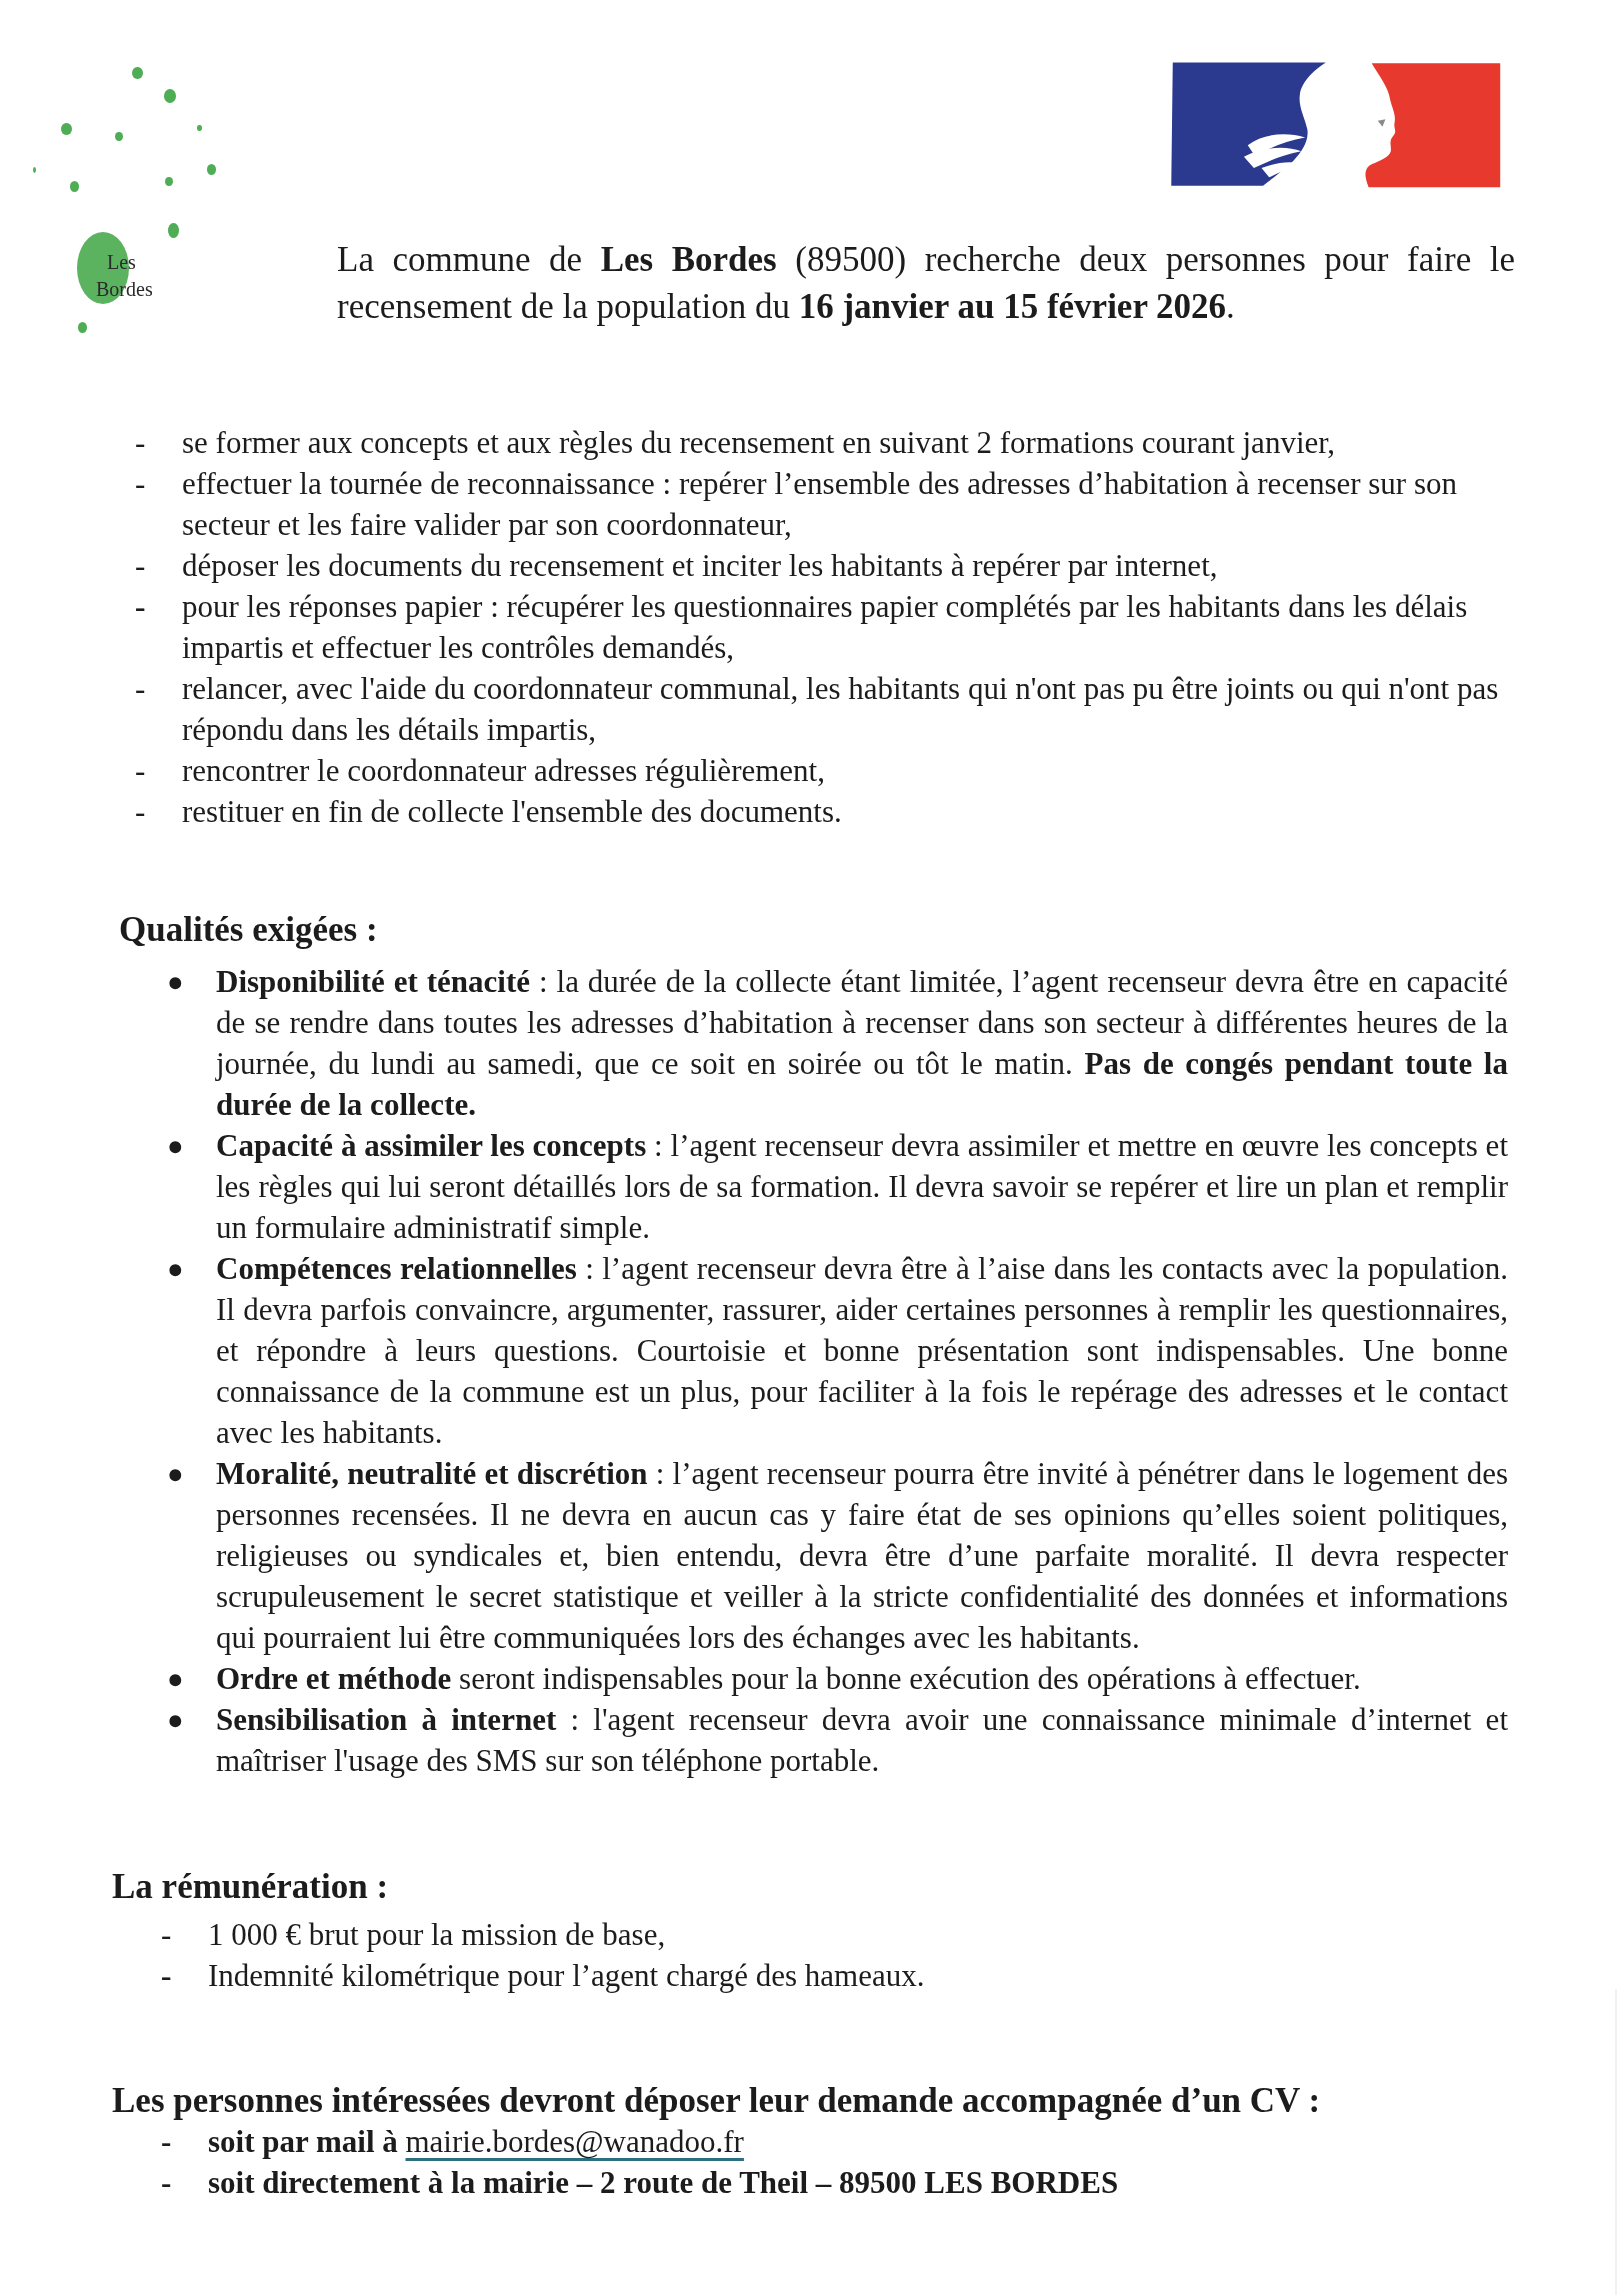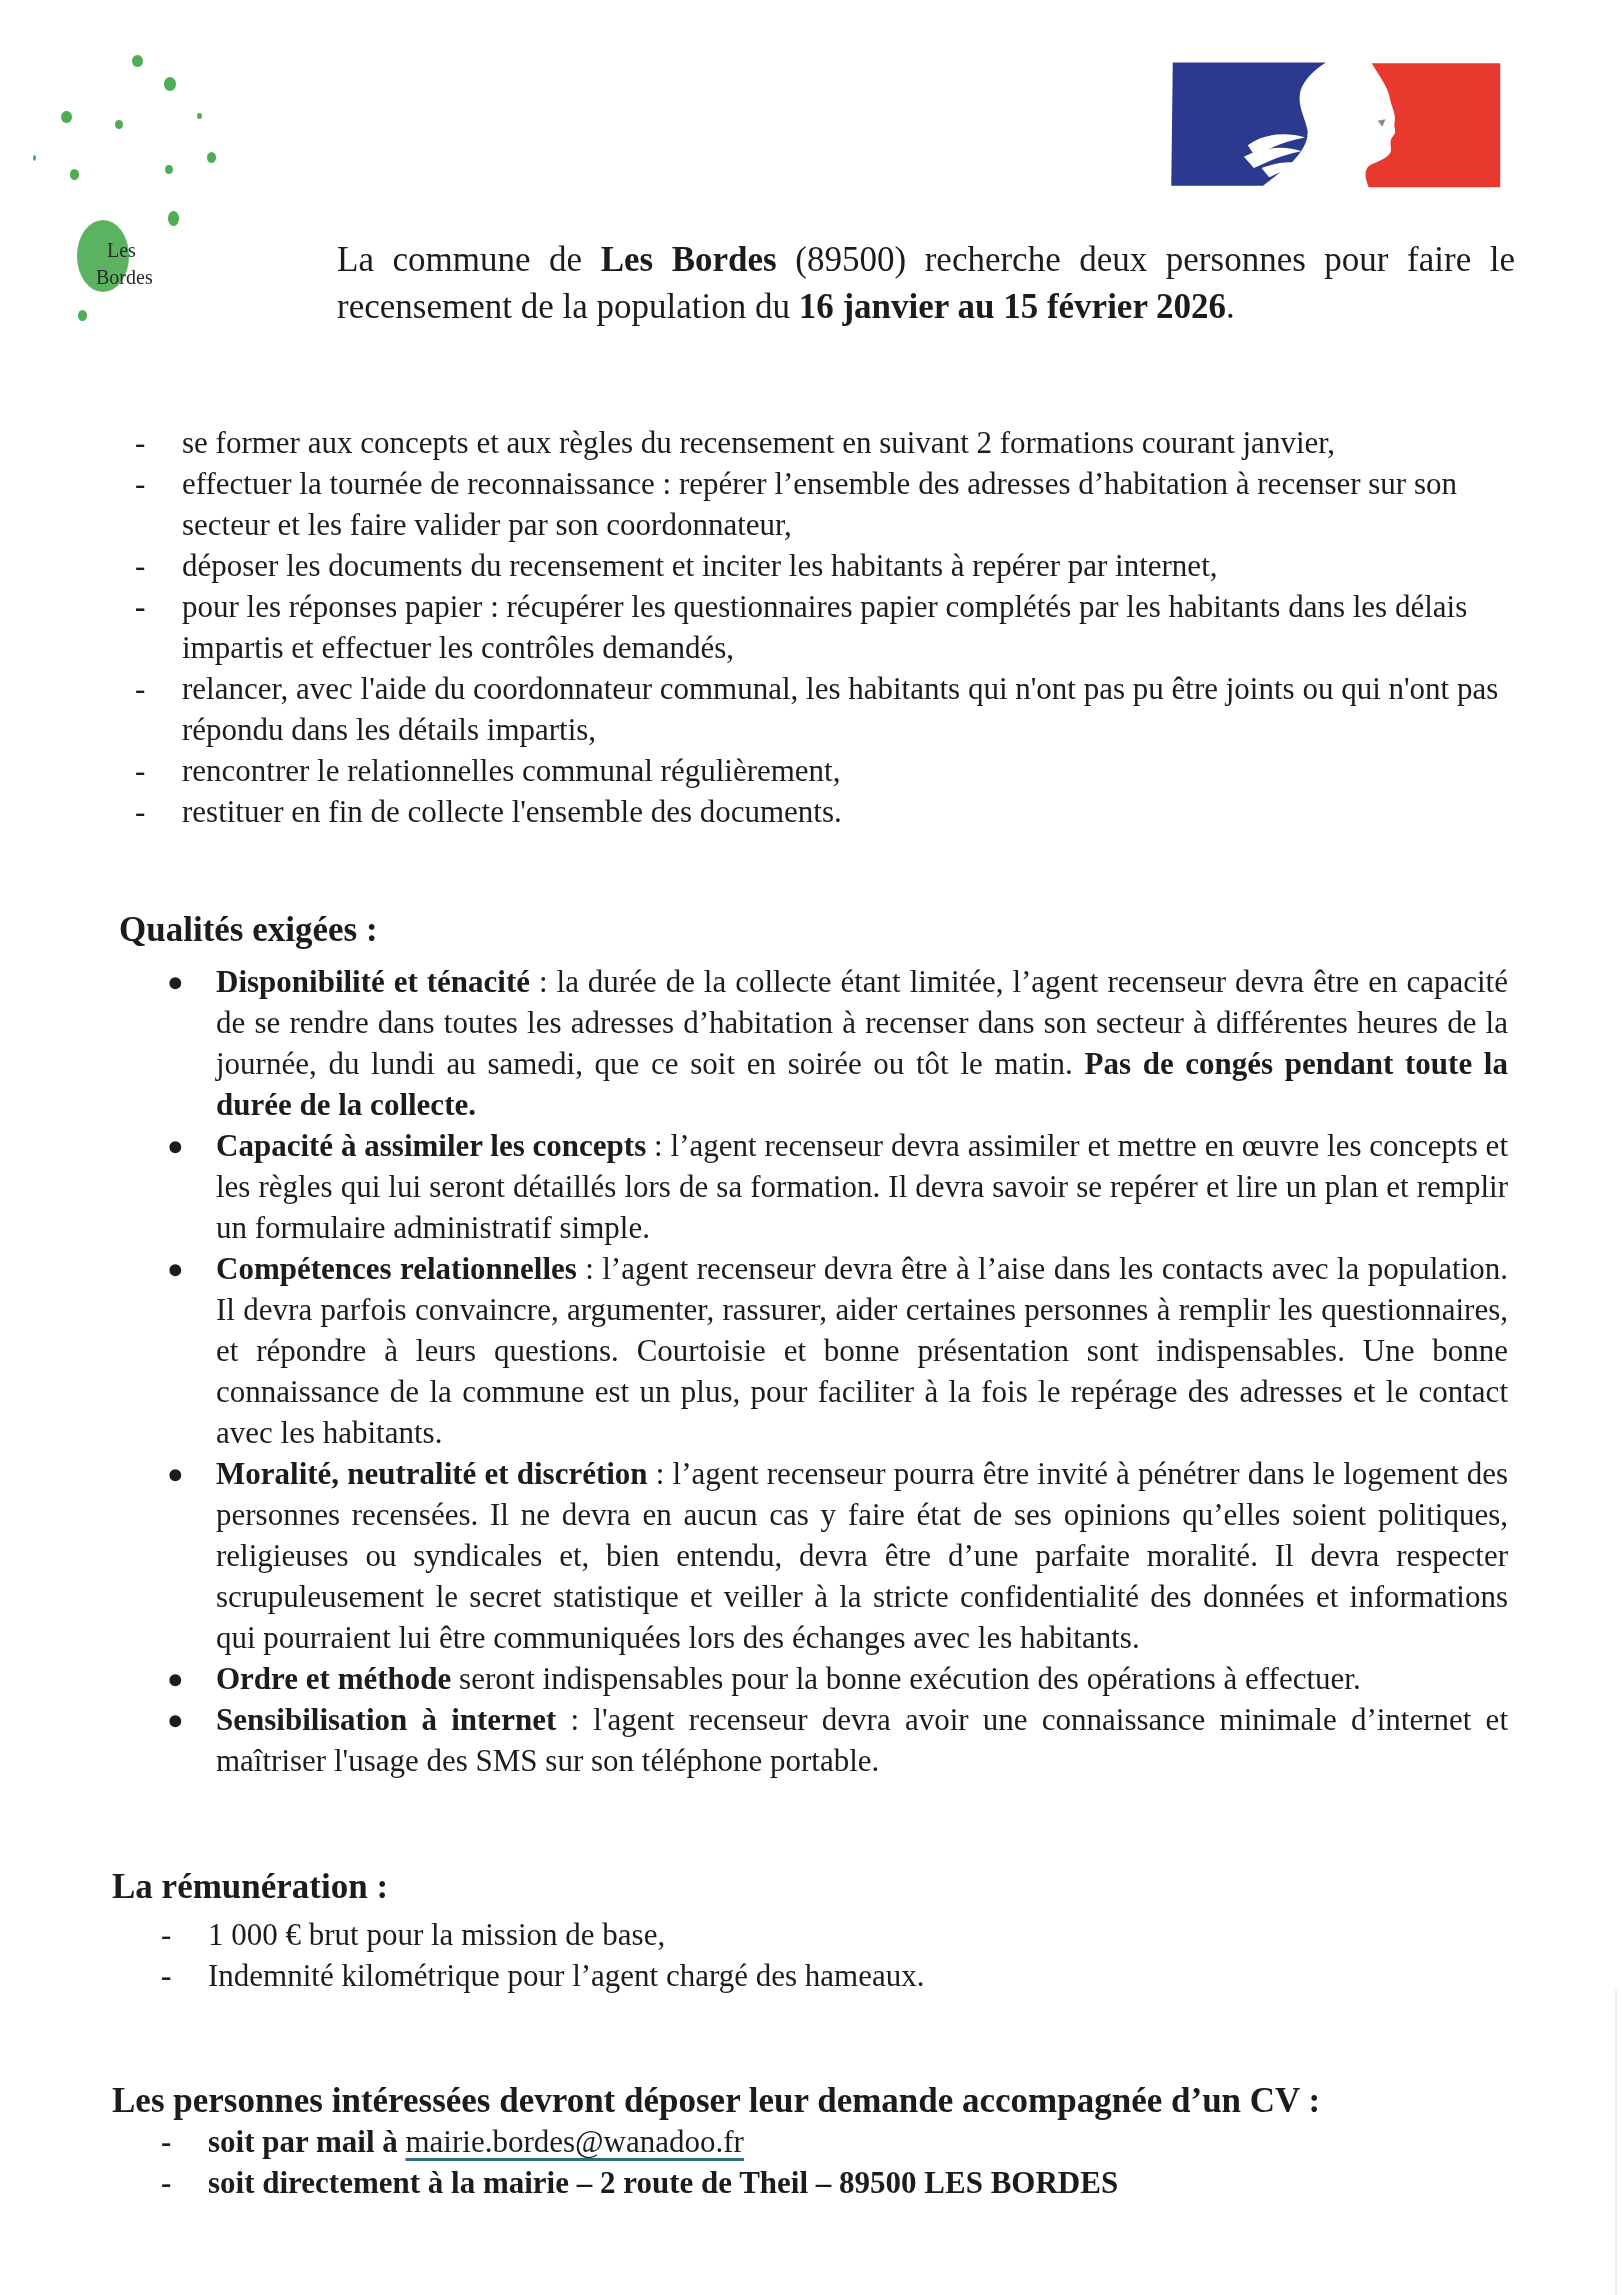--- a/index.html
+++ b/index.html
@@ -17,21 +17,21 @@
     }
     .page {
       position: absolute;
       left: 0; top: 0;
       width: 1623px; height: 2295px;
       background: #ffffff;
     }
     
     .logo {
       position: absolute;
-      left: 0; top: 0;
+      left: 0; top: 12px;
       width: 321px; height: 337px;
     }
     .dot {
       position: absolute;
       border-radius: 50%;
       background: #4fae55;
     }
     .logo-circle {
       position: absolute;
       left: 77px; top: 220px;
@@ -158,21 +158,21 @@
     <span>La commune de </span><span class="b">Les Bordes</span><span> (89500) recherche deux personnes pour faire le recensement de la population du </span><span class="b">16 janvier au 15 février 2026</span><span>.</span>
   </p>
 
   <ul class="list dash-list" style="left:182px;top:422px;width:1335px;">
     <li><span class="dash-marker">-</span><span>se former aux concepts et aux règles du recensement en suivant 2 formations courant janvier,</span></li>
     <li><span class="dash-marker">-</span><span>effectuer la tournée de reconnaissance : repérer l’ensemble des adresses d’habitation à recenser sur son secteur et les faire valider par son coordonnateur,</span></li>
     <li><span class="dash-marker">-</span><span>déposer les documents du recensement et inciter les habitants à repérer par internet,</span></li>
     <li><span class="dash-marker">-</span></li>
     <li><span class="dash-marker">-</span><span>pour les réponses papier : récupérer les questionnaires papier complétés par les habitants dans les délais impartis et effectuer les contrôles demandés,</span></li>
     <li><span class="dash-marker">-</span><span>relancer, avec l'aide du coordonnateur communal, les habitants qui n'ont pas pu être joints ou qui n'ont pas répondu dans les détails impartis,</span></li>
-    <li><span class="dash-marker">-</span><span>rencontrer le relationnelles communal régulièrement,</span></li>
+    <li><span class="dash-marker">-</span><span>rencontrer le coordonnateur adresses régulièrement,</span></li>
     <li><span class="dash-marker">-</span><span>restituer en fin de collecte l'ensemble des documents.</span></li>
   </ul>
 
   <h2 class="section-heading" style="left:119px;top:912px;margin:0;">Qualités exigées :</h2>
   <ul class="list qual" style="left:216px;top:961px;width:1292px;">
     <li><span class="bullet-marker">●</span><span class="b">Disponibilité et ténacité</span><span> : la durée de la collecte étant limitée, l’agent recenseur devra être en capacité de se rendre dans toutes les adresses d’habitation à recenser dans son secteur à différentes heures de la journée, du lundi au samedi, que ce soit en soirée ou tôt le matin. </span><span class="b">Pas de congés pendant toute la durée de la collecte.</span></li>
     <li><span class="bullet-marker">●</span><span class="b">Capacité à assimiler les concepts</span><span> : l’agent recenseur devra assimiler et mettre en œuvre les concepts et les règles qui lui seront détaillés lors de sa formation. Il devra savoir se repérer et lire un plan et remplir un formulaire administratif simple.</span></li>
     <li><span class="bullet-marker">●</span><span class="b">Compétences relationnelles</span><span> : l’agent recenseur devra être à l’aise dans les contacts avec la population. Il devra parfois convaincre, argumenter, rassurer, aider certaines personnes à remplir les questionnaires, et répondre à leurs questions. Courtoisie et bonne présentation sont indispensables. Une bonne connaissance de la commune est un plus, pour faciliter à la fois le repérage des adresses et le contact avec les habitants.</span></li>
     <li><span class="bullet-marker">●</span><span class="b">Moralité, neutralité et discrétion</span><span> : l’agent recenseur pourra être invité à pénétrer dans le logement des personnes recensées. Il ne devra en aucun cas y faire état de ses opinions qu’elles soient politiques, religieuses ou syndicales et, bien entendu, devra être d’une parfaite moralité. Il devra respecter scrupuleusement le secret statistique et veiller à la stricte confidentialité des données et informations qui pourraient lui être communiquées lors des échanges avec les habitants.</span></li>
     <li><span class="bullet-marker">●</span><span class="b">Ordre et méthode</span><span> seront indispensables pour la bonne exécution des opérations à effectuer.</span></li>

